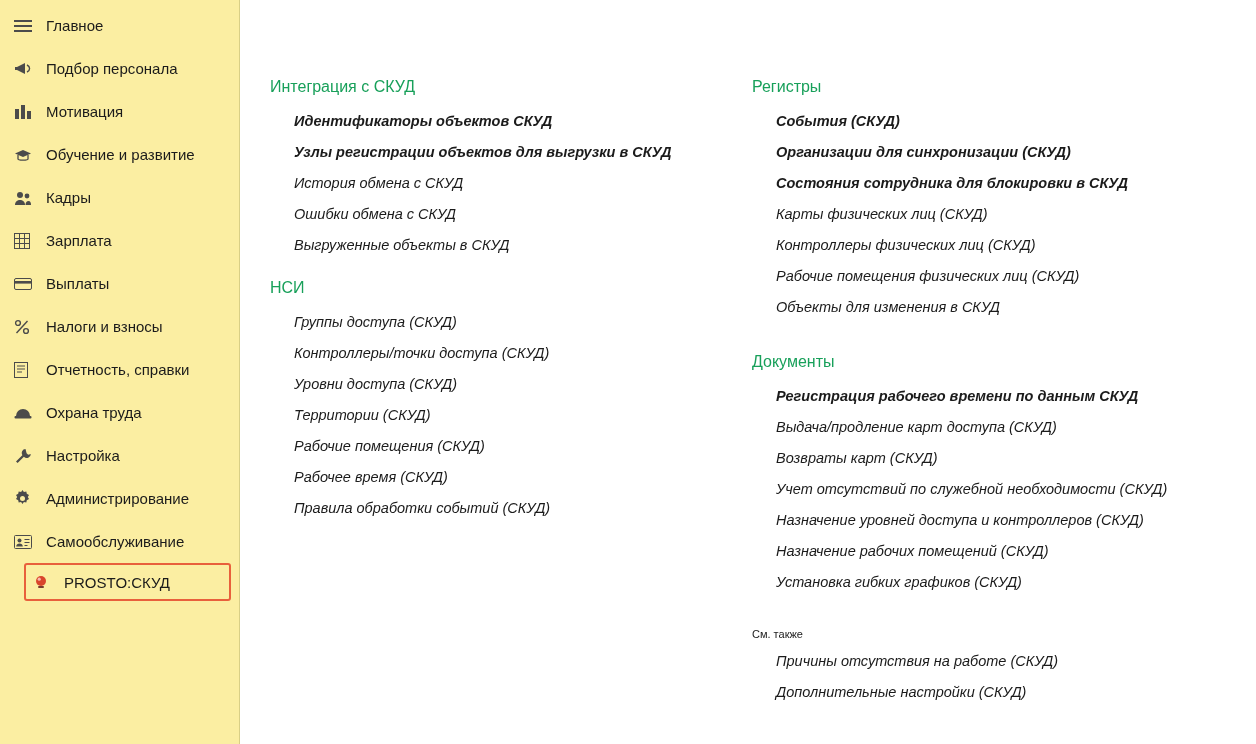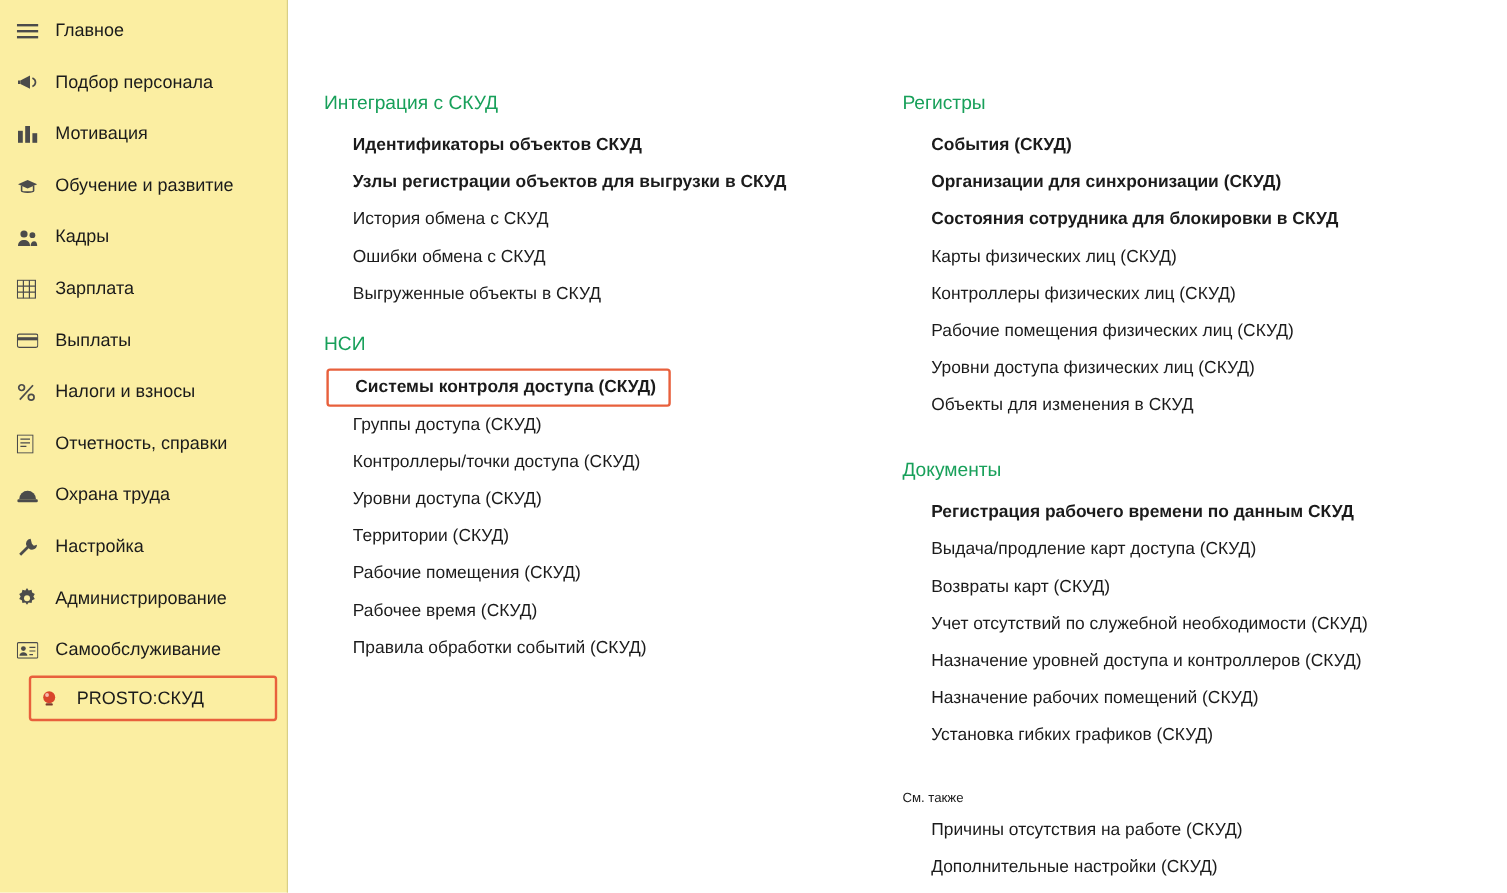--- a/index.html
+++ b/index.html
@@ -82,20 +82,21 @@
   .col-right .group-title { }
 
   .link {
     display: block;
     font-size: 14.5px;
     color: #1b1b1b;
     line-height: 31px;
     padding-left: 24px;
     white-space: nowrap;
     cursor: default;
+    font-style: italic;
   }
   .link.bold { font-weight: bold; }
 
   .link.boxed {
     display: inline-block;
     border: 2px solid #e8603c;
     border-radius: 3px;
     padding: 0 10px 0 22px;
     margin-left: 2px;
     line-height: 28px;
@@ -283,21 +284,20 @@
           <div class="group-title">Интеграция с СКУД</div>
           <a class="link bold">Идентификаторы объектов СКУД</a>
           <a class="link bold">Узлы регистрации объектов для выгрузки в СКУД</a>
           <a class="link">История обмена с СКУД</a>
           <a class="link">Ошибки обмена с СКУД</a>
           <a class="link">Выгруженные объекты в СКУД</a>
         </div>
 
         <div class="group">
           <div class="group-title">НСИ</div>
-          <a class="link boxed">Системы контроля доступа (СКУД)</a>
           <a class="link">Группы доступа (СКУД)</a>
           <a class="link">Контроллеры/точки доступа (СКУД)</a>
           <a class="link">Уровни доступа (СКУД)</a>
           <a class="link">Территории (СКУД)</a>
           <a class="link">Рабочие помещения (СКУД)</a>
           <a class="link">Рабочее время (СКУД)</a>
           <a class="link">Правила обработки событий (СКУД)</a>
         </div>
 
       </div>
@@ -305,21 +305,20 @@
       <div class="col-right">
 
         <div class="group">
           <div class="group-title">Регистры</div>
           <a class="link bold">События (СКУД)</a>
           <a class="link bold">Организации для синхронизации (СКУД)</a>
           <a class="link bold">Состояния сотрудника для блокировки в СКУД</a>
           <a class="link">Карты физических лиц (СКУД)</a>
           <a class="link">Контроллеры физических лиц (СКУД)</a>
           <a class="link">Рабочие помещения физических лиц (СКУД)</a>
-          <a class="link">Уровни доступа физических лиц (СКУД)</a>
           <a class="link">Объекты для изменения в СКУД</a>
         </div>
 
         <div class="group">
           <div class="group-title nomargin">Документы</div>
           <a class="link bold">Регистрация рабочего времени по данным СКУД</a>
           <a class="link">Выдача/продление карт доступа (СКУД)</a>
           <a class="link">Возвраты карт (СКУД)</a>
           <a class="link">Учет отсутствий по служебной необходимости (СКУД)</a>
           <a class="link">Назначение уровней доступа и контроллеров (СКУД)</a>

